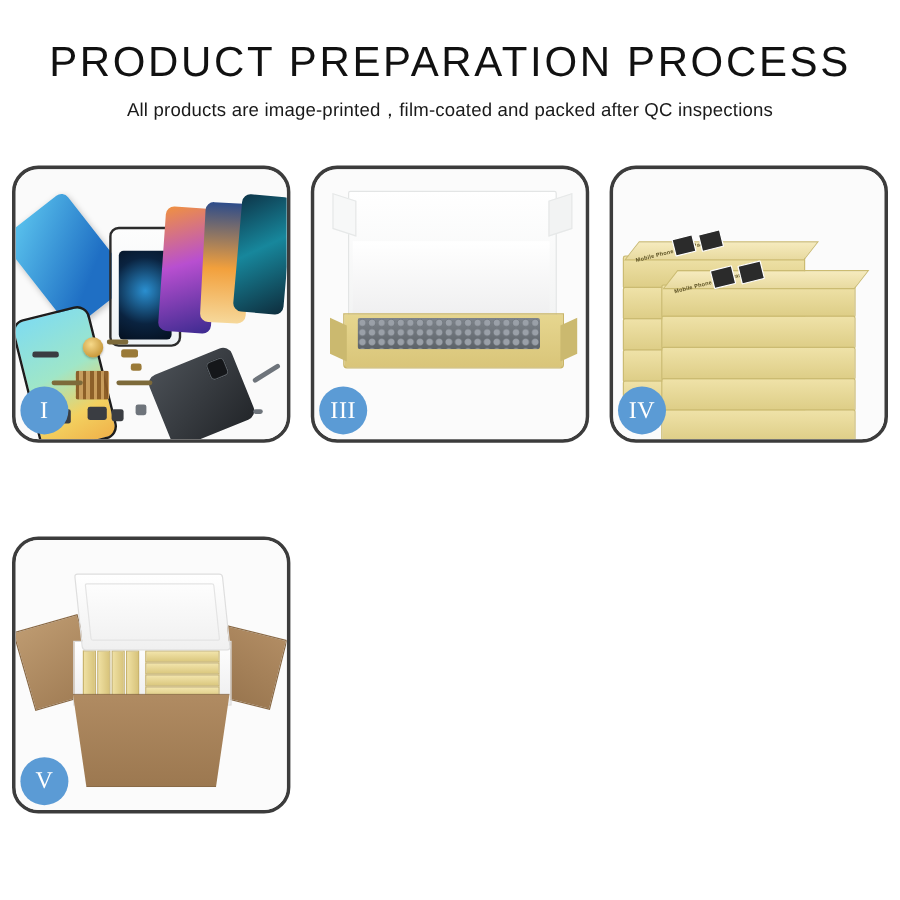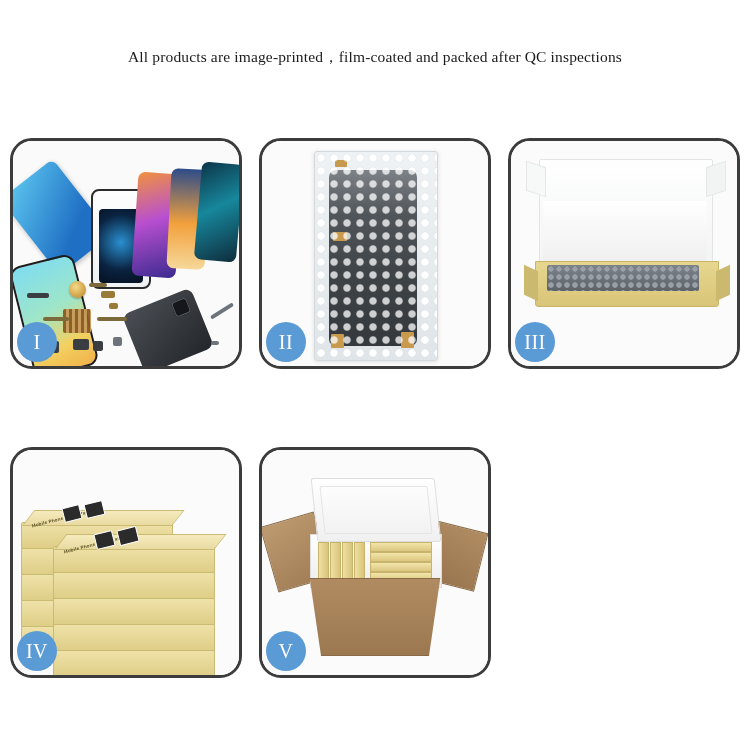--- a/index.html
+++ b/index.html
@@ -12,21 +12,21 @@
   .page{width:750px;height:750px;position:relative;}
 
   
   .header{padding-top:34px;text-align:center;}
   .title{
     font-size:35px;font-weight:400;letter-spacing:2.2px;
     color:#111;line-height:1;white-space:nowrap;
   }
   .subtitle{
     margin-top:13px;font-size:15.5px;color:#1a1a1a;
-    letter-spacing:.15px;white-space:nowrap;font-family:Liberation Serif, serif;
+    letter-spacing:.15px;white-space:nowrap;
   }
 
   
   .grid{
     position:absolute;left:10px;top:138px;
     width:730px;height:540px;
     display:grid;
     grid-template-columns:repeat(3,232px);
     grid-template-rows:repeat(2,231px);
     column-gap:17px;row-gap:78px;
@@ -259,20 +259,21 @@
     background:rgba(120,92,60,.55);transform:rotate(12deg);
   }
   .c-tab{position:absolute;background:rgba(122,94,62,.55);border-radius:1px;}
 </style>
 </head>
 <body>
 
 <div class="page">
 
   <div class="header">
+    <div class="title">PRODUCT PREPARATION PROCESS</div>
     <div class="subtitle">All products are image-printed，film-coated and packed after QC inspections</div>
   </div>
 
   <div class="grid">
 
     <div class="panel">
       <div class="photo p1">
         <div class="ph blue-flat"></div>
         <div class="ph white-screen"></div>
         <div class="ph purple"></div>
@@ -292,33 +293,20 @@
         <div class="bit l" style="left:100px;top:196px;width:9px;height:9px;"></div>
         <div class="flex" style="left:30px;top:176px;width:26px;"></div>
         <div class="flex" style="left:84px;top:176px;width:30px;"></div>
         <div class="flex" style="left:76px;top:142px;width:18px;"></div>
         <div class="bit l" style="left:196px;top:168px;width:26px;height:4px;transform:rotate(-32deg);"></div>
         <div class="bit l" style="left:198px;top:200px;width:8px;height:4px;"></div>
       </div>
       <div class="badge">I</div>
     </div>
 
-    <div class="panel">
-      <div class="photo">
-        <div class="bag">
-          <div class="inner"></div>
-          <div class="tape" style="left:20px;top:8px;width:12px;height:7px;"></div>
-          <div class="tape" style="left:18px;top:80px;width:14px;height:9px;"></div>
-          <div class="tape" style="left:16px;top:182px;width:13px;height:14px;"></div>
-          <div class="tape" style="left:86px;top:180px;width:13px;height:16px;"></div>
-          <div class="overlay"></div>
-        </div>
-      </div>
-      <div class="badge">II</div>
-    </div>
 
     <div class="panel">
       <div class="photo">
         <div class="b3-lid"></div>
         <div class="b3-foam"></div>
         <div class="b3-tray"></div>
         <div class="b3-bubble"></div>
       </div>
       <div class="badge">III</div>
     </div>

